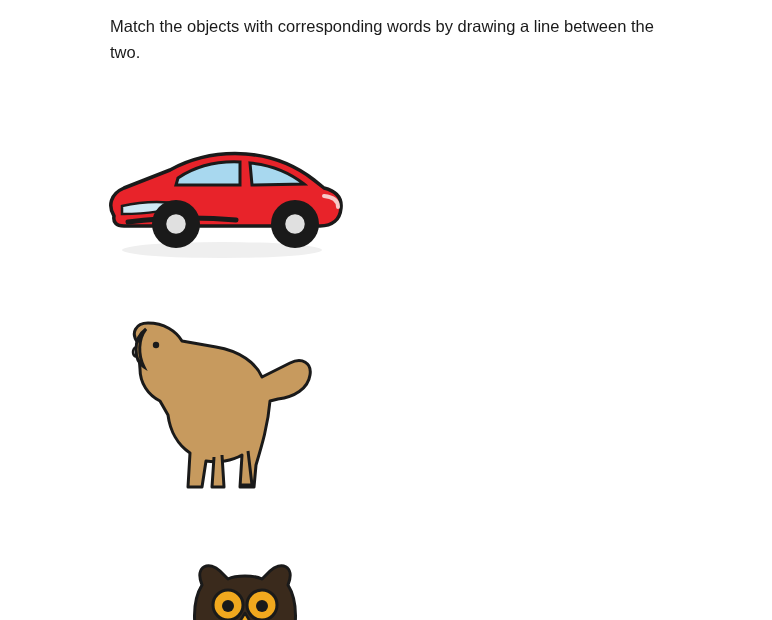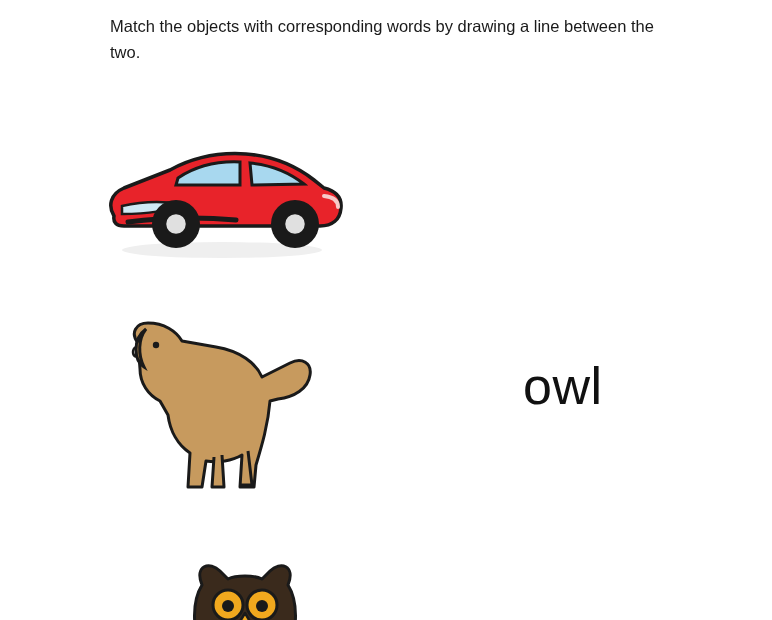--- a/index.html
+++ b/index.html
@@ -85,15 +85,14 @@
       <path d="M22 30 C14 10, 30 6, 40 16 L48 24 C56 20, 74 20, 82 24 L90 16 C100 6, 116 10, 108 30 C118 46, 118 74, 108 94 C92 116, 38 116, 22 94 C12 74, 12 46, 22 30 Z" fill="#3a2a1c" stroke="#1a1a1a" stroke-width="3" stroke-linejoin="round"></path>
       <circle cx="48" cy="50" r="15" fill="#f0a81e" stroke="#1a1a1a" stroke-width="3"></circle>
       <circle cx="82" cy="50" r="15" fill="#f0a81e" stroke="#1a1a1a" stroke-width="3"></circle>
       <circle cx="48" cy="51" r="6" fill="#1a1a1a"></circle>
       <circle cx="82" cy="51" r="6" fill="#1a1a1a"></circle>
       <path d="M65 58 L58 70 L72 70 Z" fill="#f0a81e" stroke="#1a1a1a" stroke-width="2.5" stroke-linejoin="round"></path>
     </svg>
   </div>
 
 
-  <div class="word-slot" id="word-owl">owl</div>
 
 </div>
 
 </body></html>

